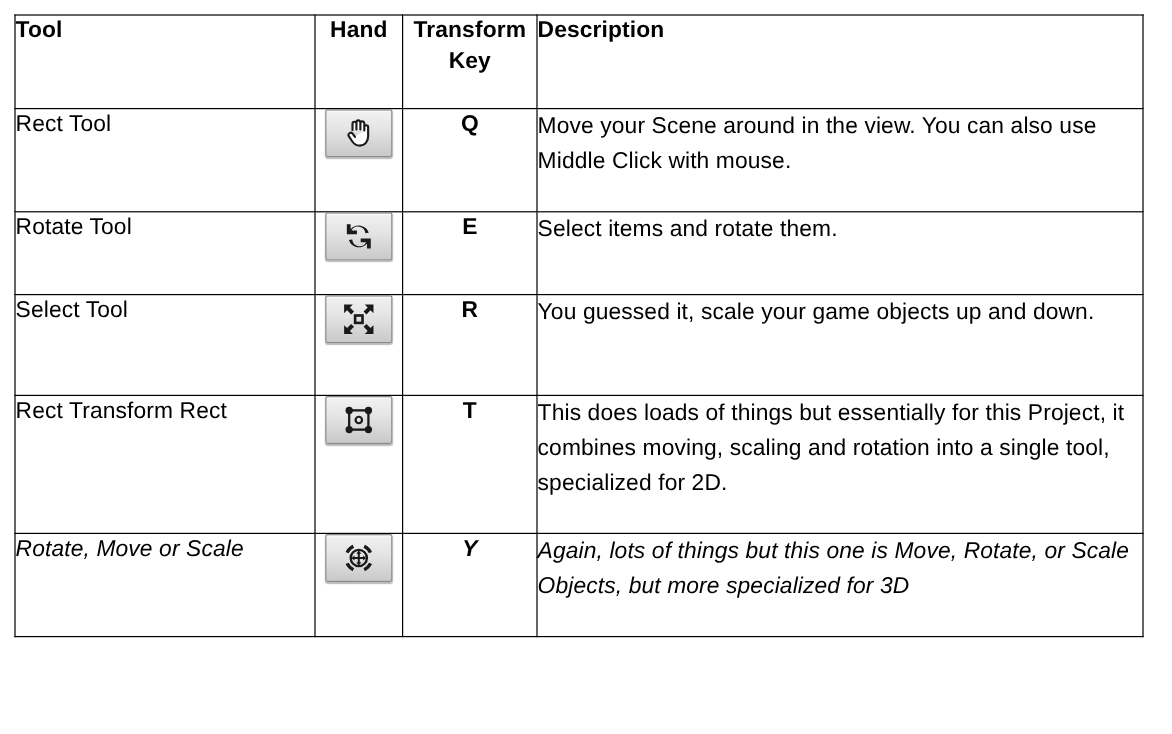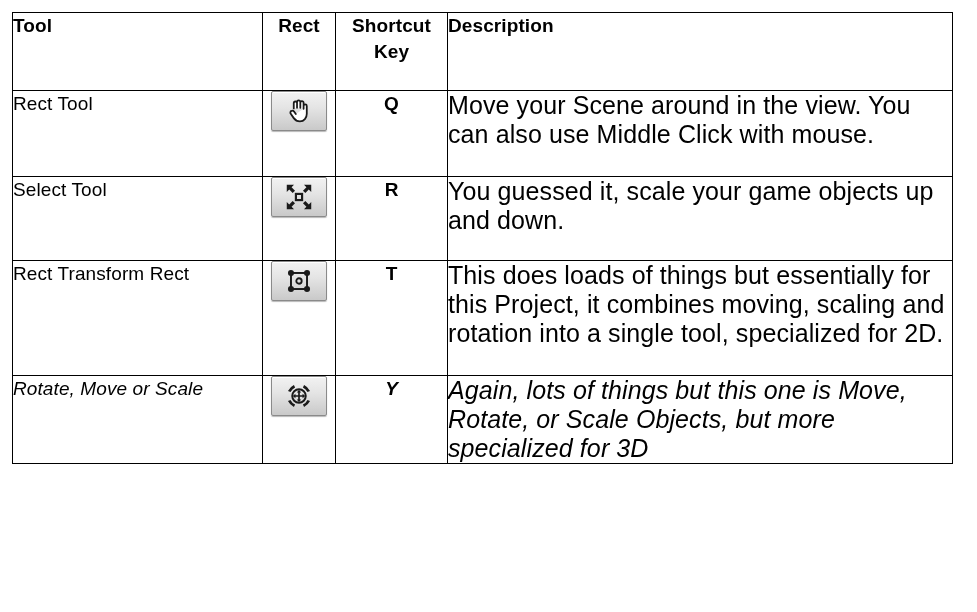--- a/index.html
+++ b/index.html
@@ -71,21 +71,21 @@
     padding-top: 11px;
   }
   td.key-cell {
     text-align: center;
     font-weight: bold;
     font-size: 19px;
     line-height: 26px;
     padding-top: 14px;
   }
   td.desc-cell {
-    font-size: 25px;
+    font-size: 19px;
     line-height: 29px;
     padding: 12px 14px 0 14px;
     letter-spacing: 0.1px;
   }
 
   
   tr.r-hand    td { height: 85px; }
   tr.r-move    td { height: 68px; }
   tr.r-rotate  td { height: 68px; }
   tr.r-scale   td { height: 83px; }
@@ -121,23 +121,23 @@
   <table class="tools-table">
     <colgroup>
       <col class="c-tool">
         <col class="c-icon">
         <col class="c-key">
         <col class="c-desc">
     </colgroup>
     <thead>
       <tr>
         <th class="hdr">Tool</th>
-        <th class="hdr center">Rect</th>
+        <th class="hdr center">Hand</th>
         <th class="hdr center">
-          <span>Shortcut</span><br>
+          <span>Transform</span><br>
           <span>Key</span>
         </th>
         <th class="hdr">Description</th>
       </tr>
     </thead>
     <tbody>
 
       <tr class="r-hand">
         <td class="tool-cell">Rect Tool</td>
         <td class="icon-cell">
@@ -150,20 +150,33 @@
                        c0 4.6-2.9 8.2-7.3 8.2c-3.0 0-5.0-1.1-6.6-3.4
                        l-3.2-4.7c-0.8-1.2-0.4-2.4 0.7-3.0c1.0-0.6 2.1-0.3 2.8 0.7l1.9 2.6" fill="#ffffff" stroke="#1a1a1a" stroke-width="1.9" stroke-linecap="round" stroke-linejoin="round"></path>
             </svg>
           </span>
         </td>
         <td class="key-cell">Q</td>
         <td class="desc-cell">Move your Scene around in the view. You can also use Middle Click with mouse.</td>
       </tr>
 
 
+      <tr class="r-rotate">
+        <td class="tool-cell">Rotate Tool</td>
+        <td class="icon-cell">
+          <span class="tool-btn">
+            <svg width="28" height="28" viewBox="0 0 32 32" aria-hidden="true">
+              <path d="M25.5 12.5 A10.2 10.2 0 0 0 8.2 9.0 L8.2 4.4 L4.6 4.4 L4.6 14.0 L14.2 14.0 L14.2 10.4 L9.0 10.4 A7.0 7.0 0 0 1 22.2 13.0 Z" fill="#1a1a1a"></path>
+              <path d="M6.5 19.5 A10.2 10.2 0 0 0 23.8 23.0 L23.8 27.6 L27.4 27.6 L27.4 18.0 L17.8 18.0 L17.8 21.6 L23.0 21.6 A7.0 7.0 0 0 1 9.8 19.0 Z" fill="#1a1a1a"></path>
+            </svg>
+          </span>
+        </td>
+        <td class="key-cell">E</td>
+        <td class="desc-cell">Select items and rotate them.</td>
+      </tr>
 
       <tr class="r-scale">
         <td class="tool-cell">Select Tool</td>
         <td class="icon-cell">
           <span class="tool-btn">
             <svg width="29" height="29" viewBox="0 0 32 32" aria-hidden="true">
               <rect x="12.6" y="12.6" width="6.8" height="6.8" fill="none" stroke="#1a1a1a" stroke-width="2.4"></rect>
               <path d="M2.5 2.5 L10.5 2.5 L7.8 5.2 L11.6 9.0 L9.0 11.6 L5.2 7.8 L2.5 10.5 Z" fill="#1a1a1a"></path>
               <path d="M29.5 2.5 L29.5 10.5 L26.8 7.8 L23.0 11.6 L20.4 9.0 L24.2 5.2 L21.5 2.5 Z" fill="#1a1a1a"></path>
               <path d="M2.5 29.5 L2.5 21.5 L5.2 24.2 L9.0 20.4 L11.6 23.0 L7.8 26.8 L10.5 29.5 Z" fill="#1a1a1a"></path>

